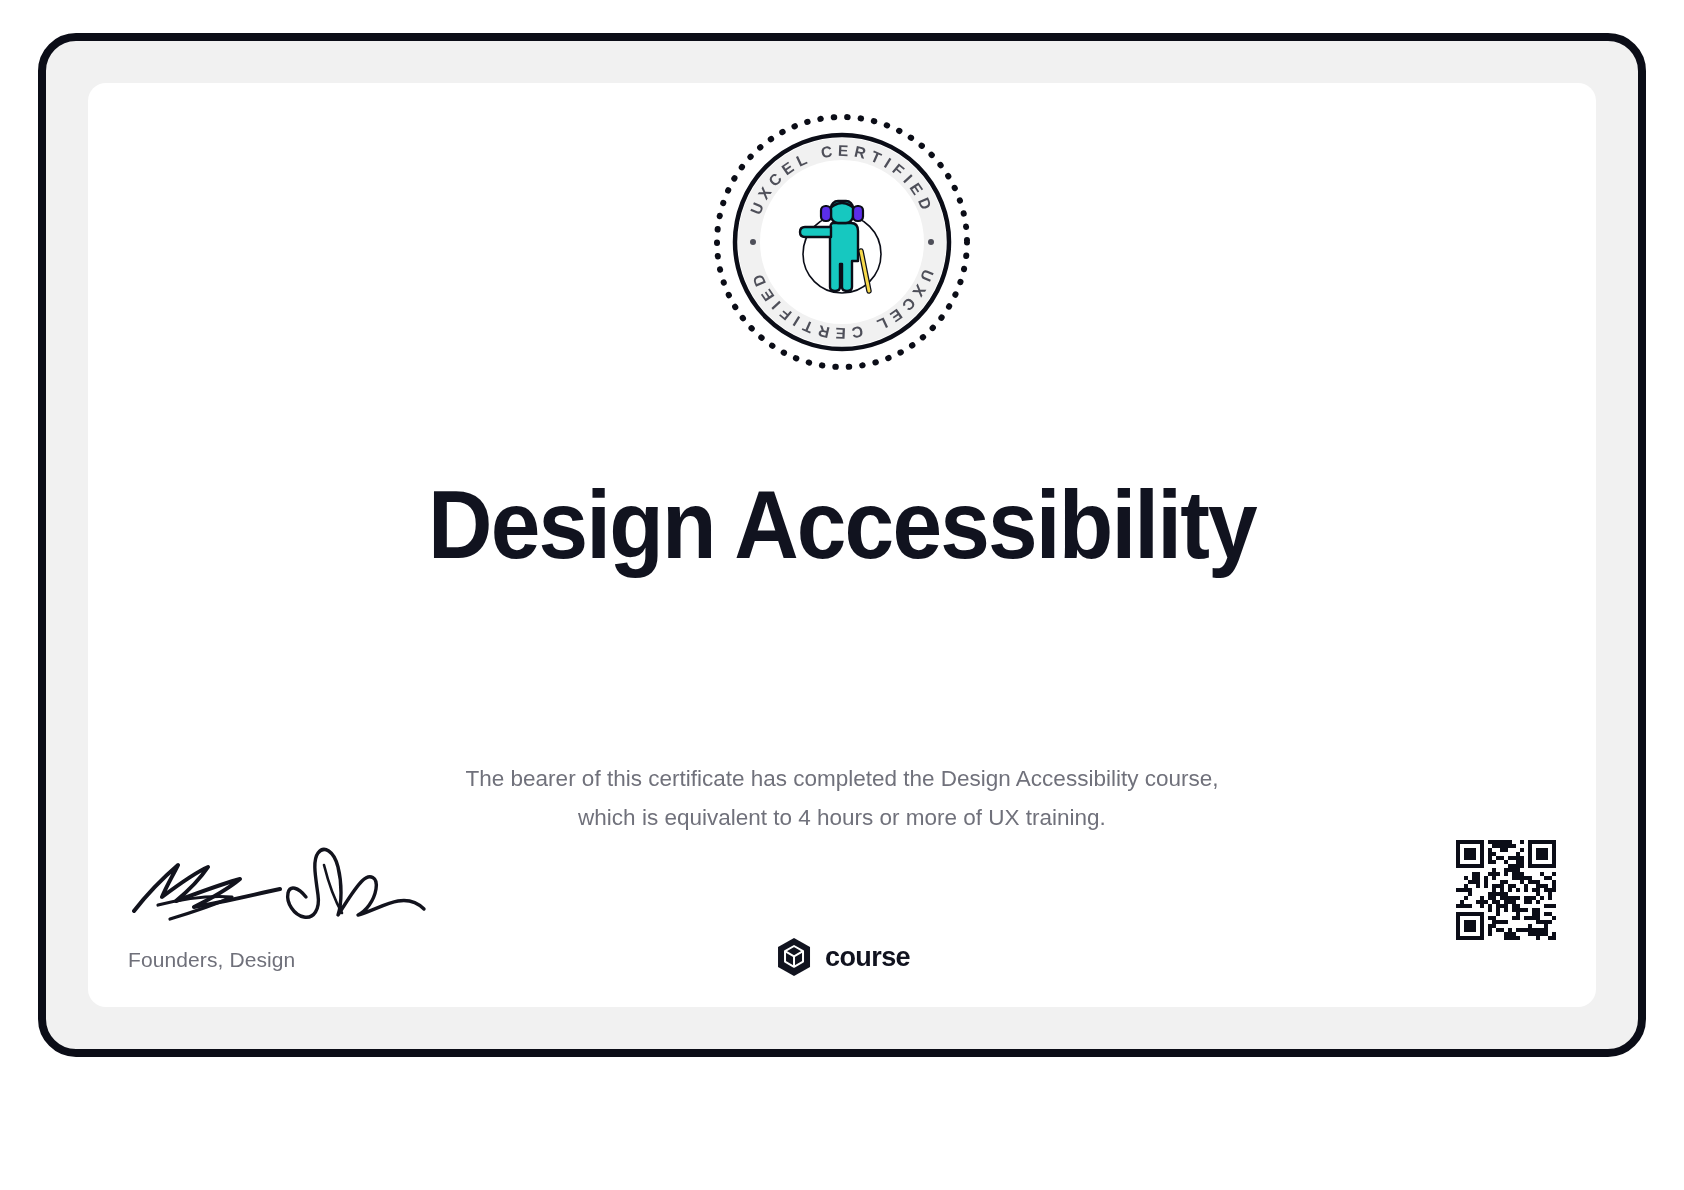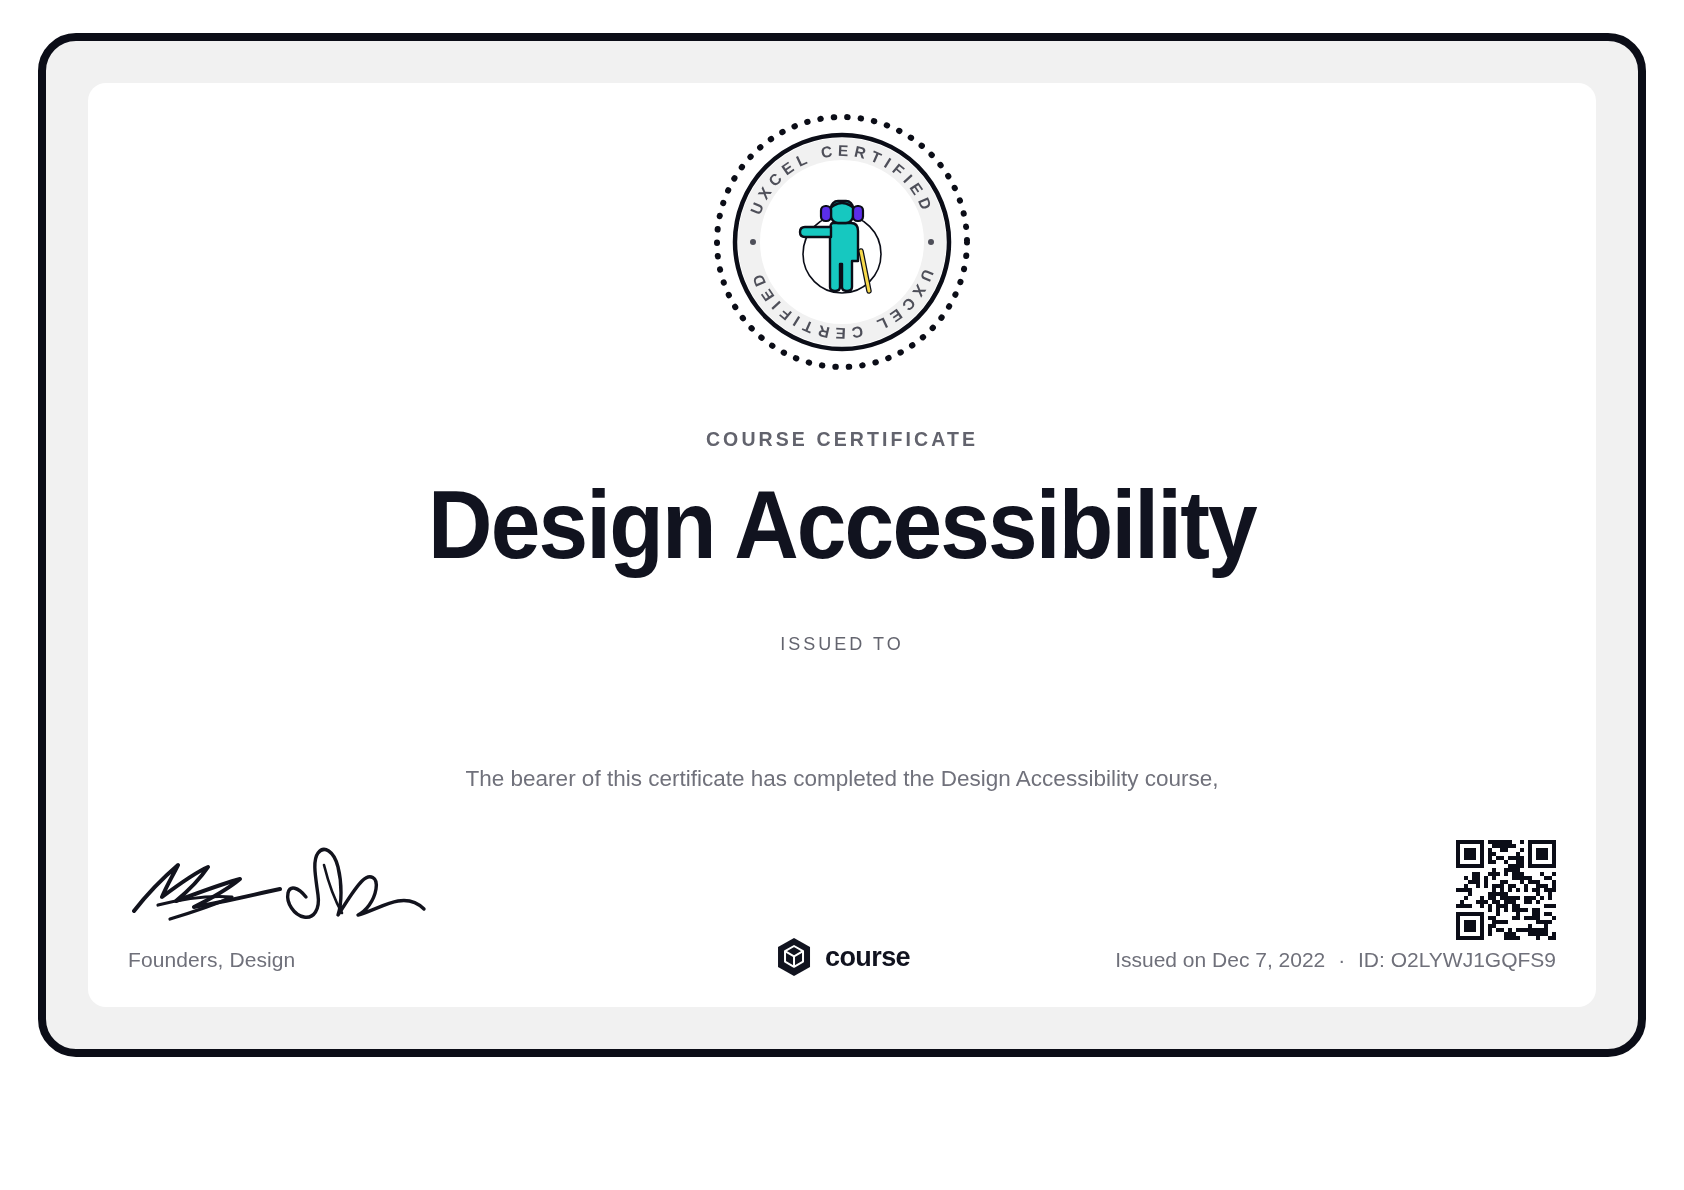--- a/index.html
+++ b/index.html
@@ -185,29 +185,28 @@
           <rect x="120" y="90" width="22" height="22" rx="7" fill="#16c8c0" stroke="#0b0d17" stroke-width="2.4"></rect>
 
           <path d="M 116 100 Q 131 84 146 100" fill="none" stroke="#0b0d17" stroke-width="2.4"></path>
 
           <rect x="110" y="95" width="10" height="15" rx="4.5" fill="#5b2ee8" stroke="#0b0d17" stroke-width="2.2"></rect>
           <rect x="142" y="95" width="10" height="15" rx="4.5" fill="#5b2ee8" stroke="#0b0d17" stroke-width="2.2"></rect>
         </g>
       </svg>
     </div>
 
-    <div class="eyebrow course">COURSE CERTIFICATE</div>
 
     <h1 class="course-title">Design Accessibility</h1>
 
-    <div class="eyebrow issued">ISSUED TO</div>
 
 
     <p class="blurb">
       <span>The bearer of this certificate has completed the Design Accessibility course,</span><br>
+      <span>which is equivalent to 4 hours or more of UX training.</span>
     </p>
 
     <div class="signatures">
       <svg viewBox="0 0 300 92" xmlns="http://www.w3.org/2000/svg">
         <g fill="none" stroke="#12131d" stroke-linecap="round" stroke-linejoin="round">
           <path stroke-width="4" d="M 6 80 C 20 62, 36 46, 50 34 C 44 46, 38 56, 34 66
                    C 50 54, 66 42, 80 36 C 72 48, 60 60, 48 70
                    C 70 62, 96 52, 112 48 C 100 58, 82 68, 66 76
                    C 92 72, 124 64, 152 58"></path>
           <path stroke-width="3.2" d="M 30 74 C 54 68, 80 64, 104 66 C 86 74, 62 82, 42 88"></path>
@@ -226,25 +225,20 @@
 
     <div class="brand">
       <svg class="brand-mark" viewBox="0 0 40 40" xmlns="http://www.w3.org/2000/svg">
         <path d="M 20 1 L 36 10 L 36 30 L 20 39 L 4 30 L 4 10 Z" fill="#11131f" rx="4"></path>
         <path d="M 20 9 L 29 14.2 L 29 24.6 L 20 29.8 L 11 24.6 L 11 14.2 Z" fill="none" stroke="#ffffff" stroke-width="2" stroke-linejoin="round"></path>
         <path d="M 11 14.2 L 20 19.4 L 29 14.2 M 20 19.4 L 20 29.8" fill="none" stroke="#ffffff" stroke-width="2" stroke-linejoin="round"></path>
       </svg>
       <span class="brand-word">course</span>
     </div>
 
-    <div class="issue-meta">
-      <span>Issued on Dec 7, 2022</span>
-      <span class="dot">·</span>
-      <span>ID: O2LYWJ1GQFS9</span>
-    </div>
 
     <div class="qr" id="qr">
         <i></i>
         <i></i>
         <i></i>
         <i></i>
         <i></i>
         <i></i>
         <i></i>
         <i style="background: transparent;"></i>

